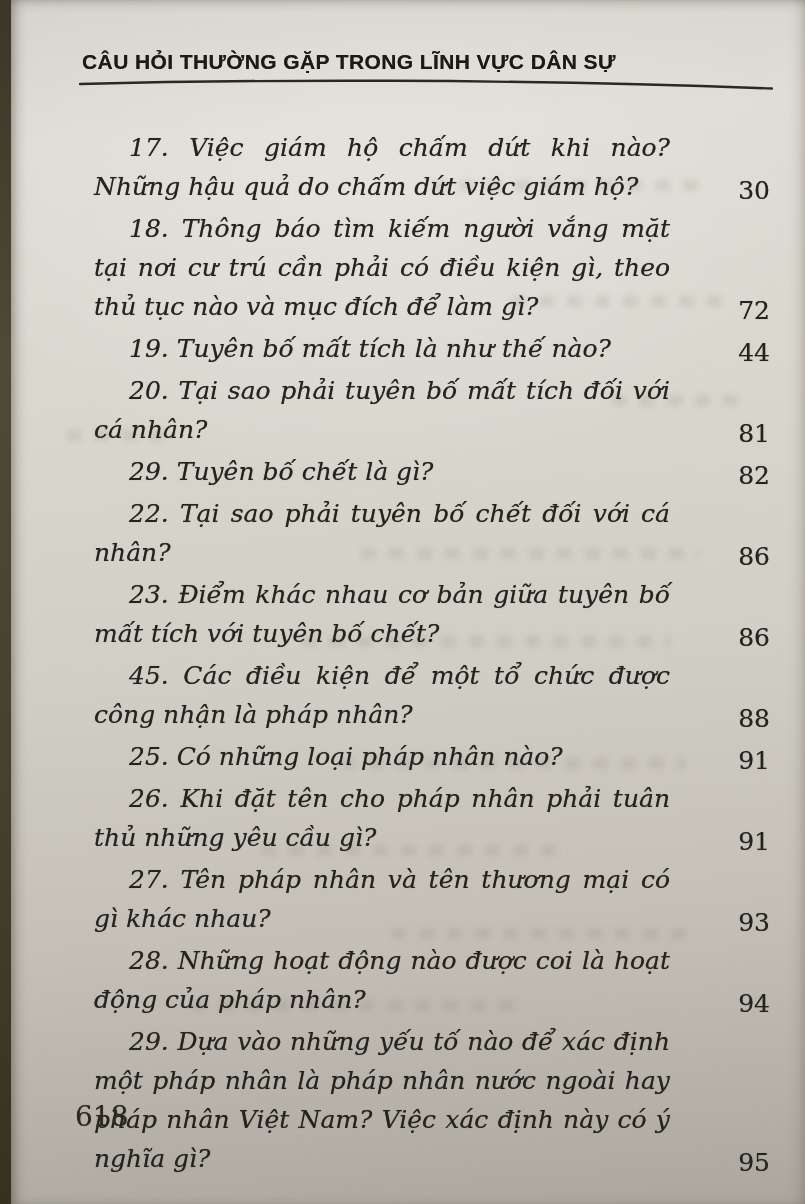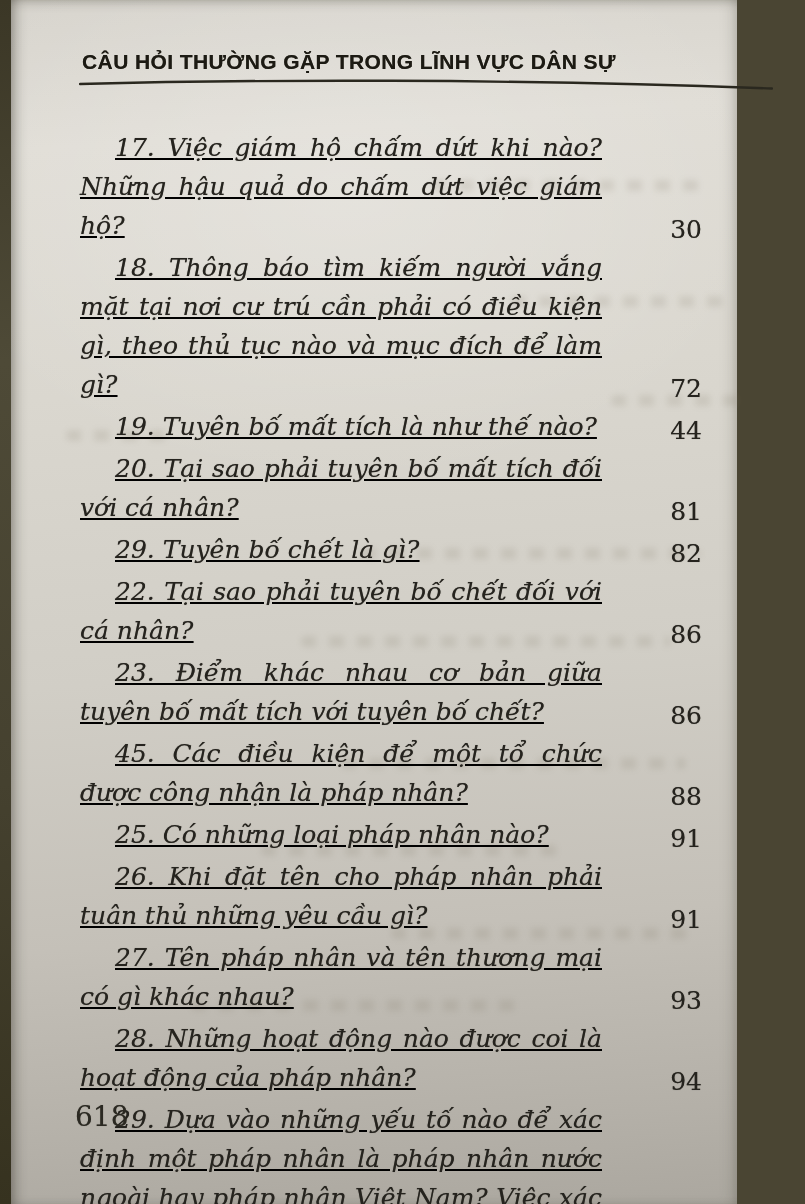--- a/index.html
+++ b/index.html
@@ -6,21 +6,21 @@
     margin: 0;
     padding: 0;
     width: 805px;
     height: 1204px;
     overflow: hidden;
     background: #4a4533;
     font-family: "DejaVu Serif", serif;
   }
   .photo {
     position: relative;
-    width: 737px;
+    width: 805px;
     height: 1204px;
   }
   
   .spine-edge {
     position: absolute;
     left: 0; top: 0; bottom: 0;
     width: 13px;
     background: linear-gradient(180deg, #3b3726 0%, #4e4a37 30%, #45412f 65%, #36321f 100%);
   }
   
@@ -67,21 +67,21 @@
     text-shadow: 0 0 0.6px rgba(35,32,22,0.75);
   }
   .header-rule {
     position: absolute;
     left: 68px; top: 76px;
     width: 694px; height: 16px;
   }
 
   .toc {
     position: absolute;
-    left: 69px; right: 35px; top: 128px; text-decoration: underline;
+    left: 83px; right: 35px; top: 128px;
   }
   .toc-item {
     position: relative;
     margin-bottom: 3px;
   }
   .toc-text {
     margin: 0;
     padding-right: 100px;
     font-family: "DejaVu Serif", serif;
     font-style: italic;

